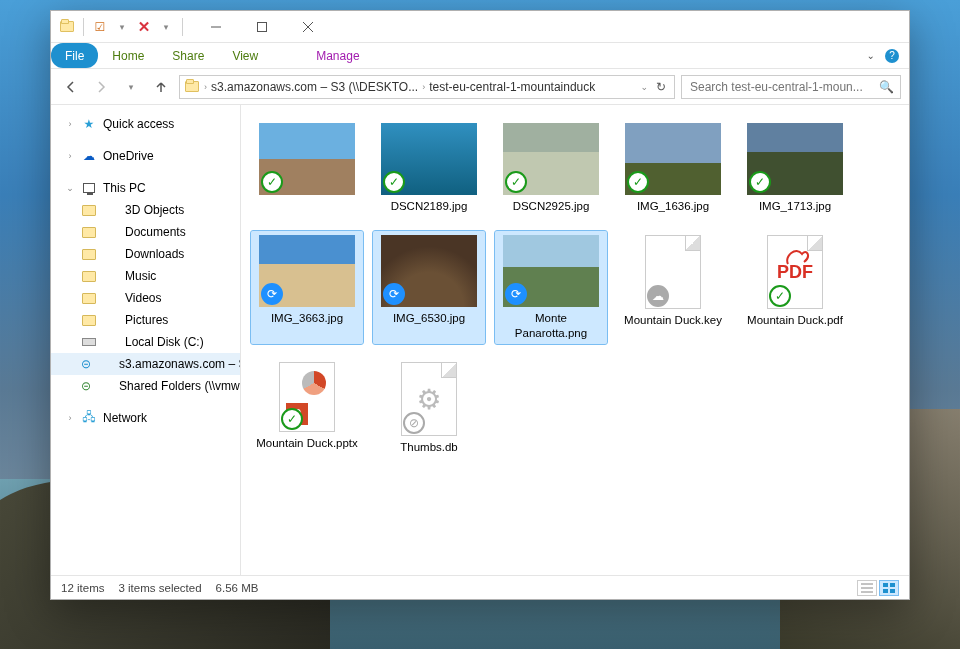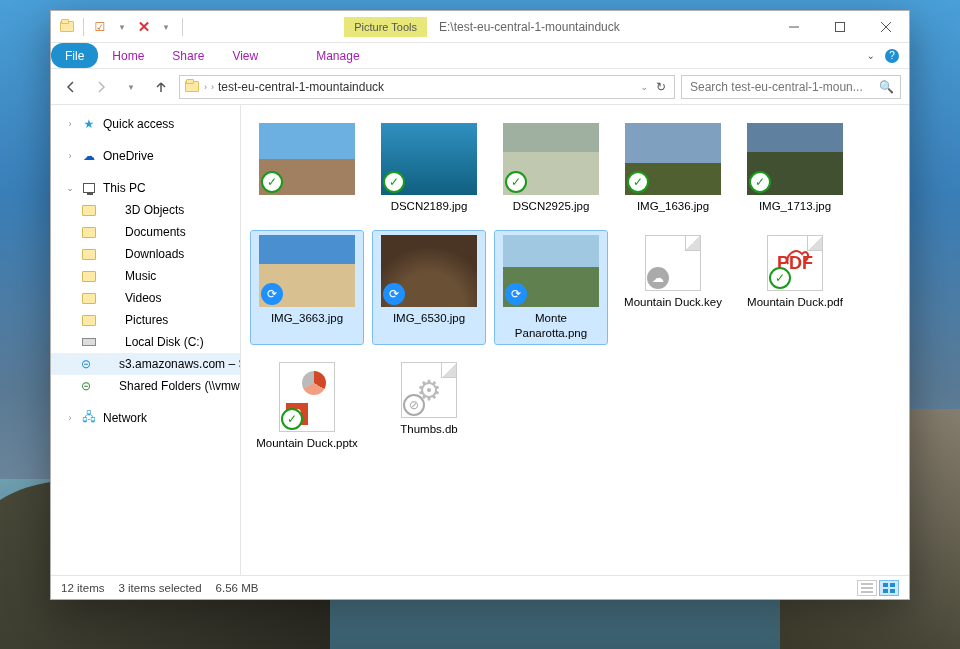--- a/index.html
+++ b/index.html
@@ -31,21 +31,21 @@
   .folder-mini::before{content:""; position:absolute; top:-3px; left:0; width:6px; height:3px; background:#ffe9a6; border:1px solid #e0c060; border-radius:1px 1px 0 0;}
   .sep-v { width:1px; height:18px; background:#d0d0d0; margin:0 2px;}
   .title-text { flex:1; display:flex; align-items:center; justify-content:center; gap:12px;}
   .picture-tools { background:#e8e87a; color:#555; padding:4px 10px; font-size:11px;}
   .path-title { color:#666; font-size:12px;}
   .win-controls { display:flex;}
   .win-btn { width:46px; display:flex; align-items:center; justify-content:center; color:#555;}
   
   .ribbon { display:flex; align-items:center; height:26px; background:#fff; border-bottom:1px solid #e5e5e5;}
   .file-tab { background:#1e90cf; color:#fff; padding:0 14px; height:100%; display:flex; align-items:center; font-size:12px;border-radius:12px;}
-  .rtab { padding:0 14px; height:100%; display:flex; align-items:center; color:#a21caf; font-size:12px;}
+  .rtab { padding:0 14px; height:100%; display:flex; align-items:center; color:#4d7c0f; font-size:12px;}
   .rtab.manage { color:#a21caf;}
   .ribbon-spacer { flex:1;}
   .rib-right { display:flex; align-items:center; gap:10px; padding-right:10px; color:#555;}
   .help-circle { width:14px; height:14px; border-radius:50%; background:#1e90cf; color:#fff; font-size:10px; display:flex; align-items:center; justify-content:center;}
   
   .navrow { display:flex; align-items:center; height:36px; gap:6px; padding:0 8px; border-bottom:1px solid #e5e5e5;}
   .nav-btn { width:24px; height:24px; display:flex; align-items:center; justify-content:center; color:#666; border-radius:2px;}
   .nav-btn.disabled { color:#bbb;}
   .breadcrumb { flex:1; display:flex; align-items:center; height:24px; border:1px solid #ccc; background:#fff; padding:0 4px; gap:4px; overflow:hidden;}
   .bc-item { white-space:nowrap; display:flex; align-items:center; gap:4px; color:#333;}
@@ -83,21 +83,21 @@
   .thumb.beach { background:linear-gradient(180deg,#4a90d0 40%,#d8c090 40%);}
   .thumb.dome { background:radial-gradient(circle at 50% 100%,#6a5035 40%,#4a3525 70%);}
   .thumb.flight { background:linear-gradient(180deg,#a0c8e0 45%,#608050 45%);}
   .overlay { position:absolute; bottom:2px; left:2px; width:22px; height:22px; border-radius:50%; background:#fff; display:flex; align-items:center; justify-content:center; border:2px solid;}
   .overlay.check { border-color:#1a9a1a; color:#1a9a1a;}
   .overlay.sync { border-color:#1e90ff; background:#1e90ff; color:#fff;}
   .overlay.cloud { border-color:#aaa; background:#aaa; color:#fff;}
   .overlay.block { border-color:#aaa; color:#aaa;}
   .fname { text-align:center; font-size:11.5px; line-height:1.25; color:#000; word-break:break-word; max-width:110px;}
   
-  .doc-page { width:56px; height:56px; background:#fff; border:1px solid #ccc; position:relative; display:flex; align-items:center; justify-content:center;}
+  .doc-page { width:56px; height:74px; background:#fff; border:1px solid #ccc; position:relative; display:flex; align-items:center; justify-content:center;}
   .doc-page::before { content:""; position:absolute; top:0; right:0; width:14px; height:14px; background:linear-gradient(135deg,#fff 50%,#ddd 50%); border-left:1px solid #ccc; border-bottom:1px solid #ccc;}
   .pdf-badge { color:#d93025; font-weight:bold; font-size:18px;}
   .key-blank { color:#aaa; font-size:10px;}
   .pptx { width:56px; height:70px; background:#fff; border:1px solid #ccc; position:relative;}
   .pptx .pp { position:absolute; bottom:6px; left:6px; width:22px; height:22px; background:#d24726; color:#fff; display:flex; align-items:center; justify-content:center; font-weight:bold; font-size:12px;}
   .pptx .chart {position:absolute; top:8px; right:8px; width:24px; height:24px; border-radius:50%; background:conic-gradient(#d24726 0 120deg,#f0a080 120deg 240deg,#bbb 240deg 360deg);}
   .gears { color:#bbb; font-size:28px;}
   
   .status { height:24px; border-top:1px solid #e5e5e5; display:flex; align-items:center; padding:0 10px; gap:14px; color:#444; font-size:11.5px;}
   .status .spacer {flex:1;}
@@ -121,24 +121,20 @@
       <span class="qat-icon">
           <span class="folder-mini"></span>
         </span>
       <span class="sep-v"></span>
       <span class="qat-icon" style="color:#d07020">☑</span>
       <span class="qat-icon" style="color:#888;font-size:9px">▾</span>
       <span class="qat-icon" style="color:#d9333f;font-size:15px;font-weight:bold">✕</span>
       <span class="qat-icon" style="color:#888;font-size:9px">▾</span>
       <span class="sep-v"></span>
     </div>
-    <div class="title-text">
-      <span class="picture-tools">Picture Tools</span>
-      <span class="path-title">E:\test-eu-central-1-mountainduck</span>
-    </div>
     <div class="win-controls">
       <div class="win-btn">
         <svg width="10" height="10">
             <line x1="0" y1="5" x2="10" y2="5" stroke="currentColor"></line>
           </svg>
       </div>
       <div class="win-btn">
         <svg width="10" height="10">
             <rect x="0.5" y="0.5" width="9" height="9" fill="none" stroke="currentColor"></rect>
           </svg>
@@ -181,20 +177,21 @@
     <div class="nav-btn">
       <svg width="14" height="14">
           <path d="M7 3 L3 7 M7 3 L11 7 M7 3 L7 12" fill="none" stroke="#555" stroke-width="1.5"></path>
         </svg>
     </div>
     <div class="breadcrumb">
       <span class="qat-icon">
           <span class="folder-mini"></span>
         </span>
       <span class="bc-caret">›</span>
+      <span class="bc-item">s3.amazonaws.com – S3 (\\DESKTO...</span>
       <span class="bc-caret">›</span>
       <span class="bc-item">test-eu-central-1-mountainduck</span>
       <span style="flex:1"></span>
       <span class="bc-caret">⌄</span>
       <span class="refresh" style="margin:0 4px">↻</span>
     </div>
     <div class="searchbox">
       <input placeholder="Search test-eu-central-1-moun..." style="">
       <span class="mag">🔍</span>
     </div>

